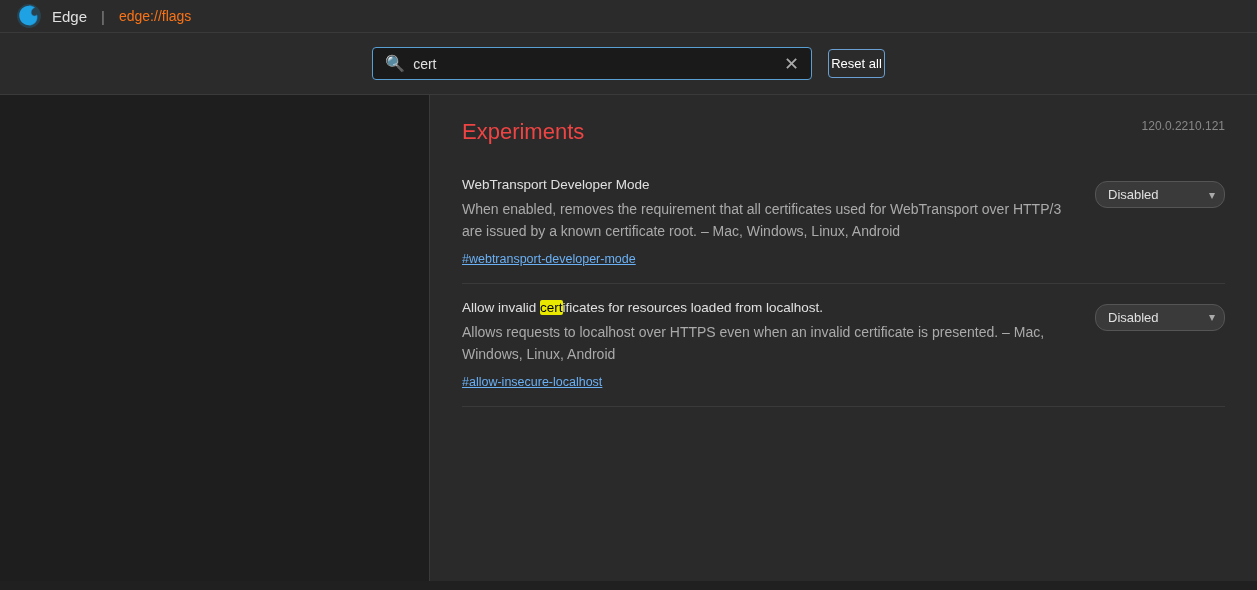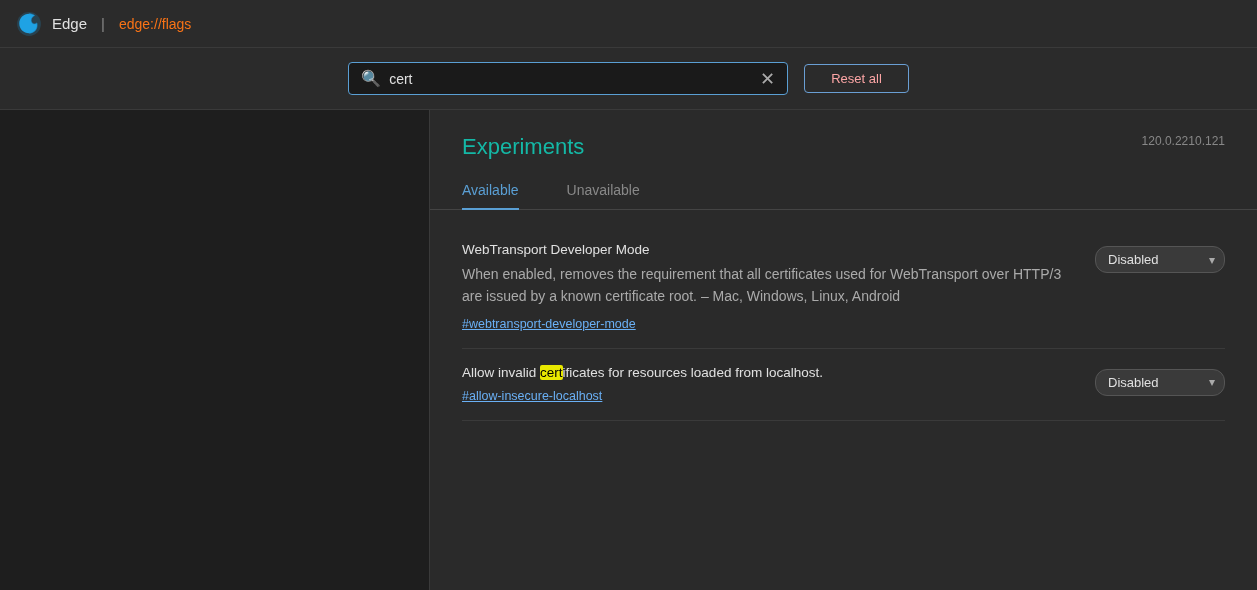--- a/index.html
+++ b/index.html
@@ -10,21 +10,21 @@
       width: 1257px;
       height: 590px;
       overflow: hidden;
     }
 
     
     .title-bar {
       display: flex;
       align-items: center;
       background: #2b2b2b;
-      height: 48px;
+      height: 33px;
       padding: 0 16px;
       gap: 10px;
       border-bottom: 1px solid #3a3a3a;
     }
     .edge-logo {
       width: 26px;
       height: 26px;
     }
     .title-bar-app {
       color: #e0e0e0;
@@ -75,22 +75,22 @@
     }
     .clear-icon {
       color: #aaa;
       cursor: pointer;
       font-size: 18px;
       line-height: 1;
     }
     .reset-btn {
       border: 1px solid #6a9fd4;
       background: transparent;
-      color: #fca5a5;
-      padding: 6px 26px;
+      color: #ffffff;
+      padding: 6px 2px;
       border-radius: 4px;
       font-size: 13px;
       cursor: pointer;
     }
 
     
     .main-layout {
       display: flex;
       height: calc(590px - 48px - 56px);
     }
@@ -109,21 +109,21 @@
       overflow-y: auto;
     }
     .experiments-header {
       display: flex;
       align-items: flex-start;
       justify-content: space-between;
       padding: 24px 32px 0 32px;
     }
     .experiments-title {
       font-size: 22px;
-      color: #14b8a6;
+      color: #ef4444;
       font-weight: 400;
     }
     .version-text {
       font-size: 12px;
       color: #888;
     }
 
     
     .tabs {
       display: flex;
@@ -240,24 +240,20 @@
 <div class="main-layout">
 
   <div class="sidebar"></div>
 
   <div class="content">
     <div class="experiments-header">
       <span class="experiments-title">Experiments</span>
       <span class="version-text">120.0.2210.121</span>
     </div>
 
-    <div class="tabs">
-      <div class="tab active">Available</div>
-      <div class="tab">Unavailable</div>
-    </div>
 
     <div class="flags-list">
 
       <div class="flag-item">
         <div class="flag-content">
           <div class="flag-title">
             WebTransport Developer Mode
           </div>
           <div class="flag-desc">
             When enabled, removes the requirement that all <span class="highlight">cert</span>ificates used for WebTransport over HTTP/3 are issued by a known certificate root. – Mac, Windows, Linux, Android
@@ -273,20 +269,23 @@
             </select>
           </div>
         </div>
       </div>
 
       <div class="flag-item">
         <div class="flag-content">
           <div class="flag-title">
             Allow invalid <span class="highlight">cert</span>ificates for resources loaded from localhost.
           </div>
+          <div class="flag-desc">
+            Allows requests to localhost over HTTPS even when an invalid certificate is presented. – Mac, Windows, Linux, Android
+          </div>
           <a class="flag-link">#allow-insecure-localhost</a>
         </div>
         <div class="flag-control">
           <div class="select-wrapper">
             <select class="flag-select">
               <option>Default</option>
               <option selected="">Disabled</option>
               <option>Enabled</option>
             </select>
           </div>

